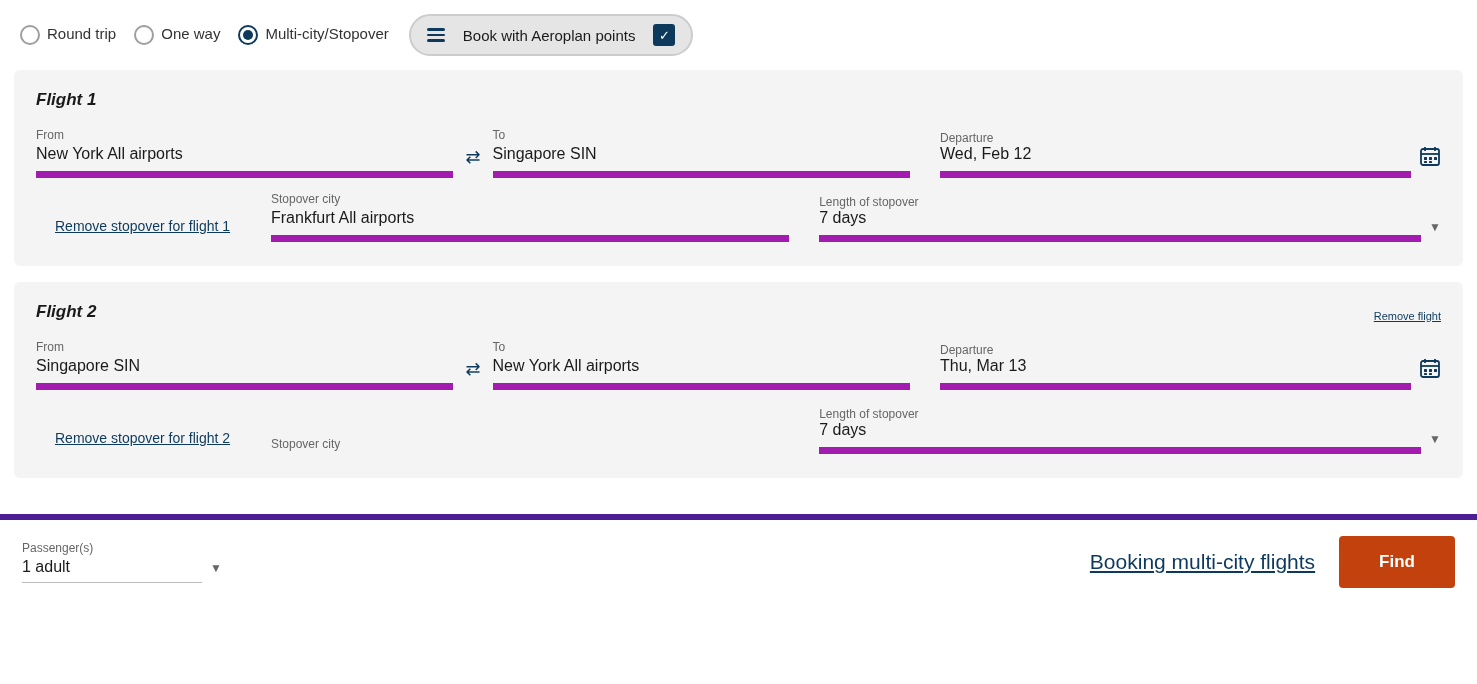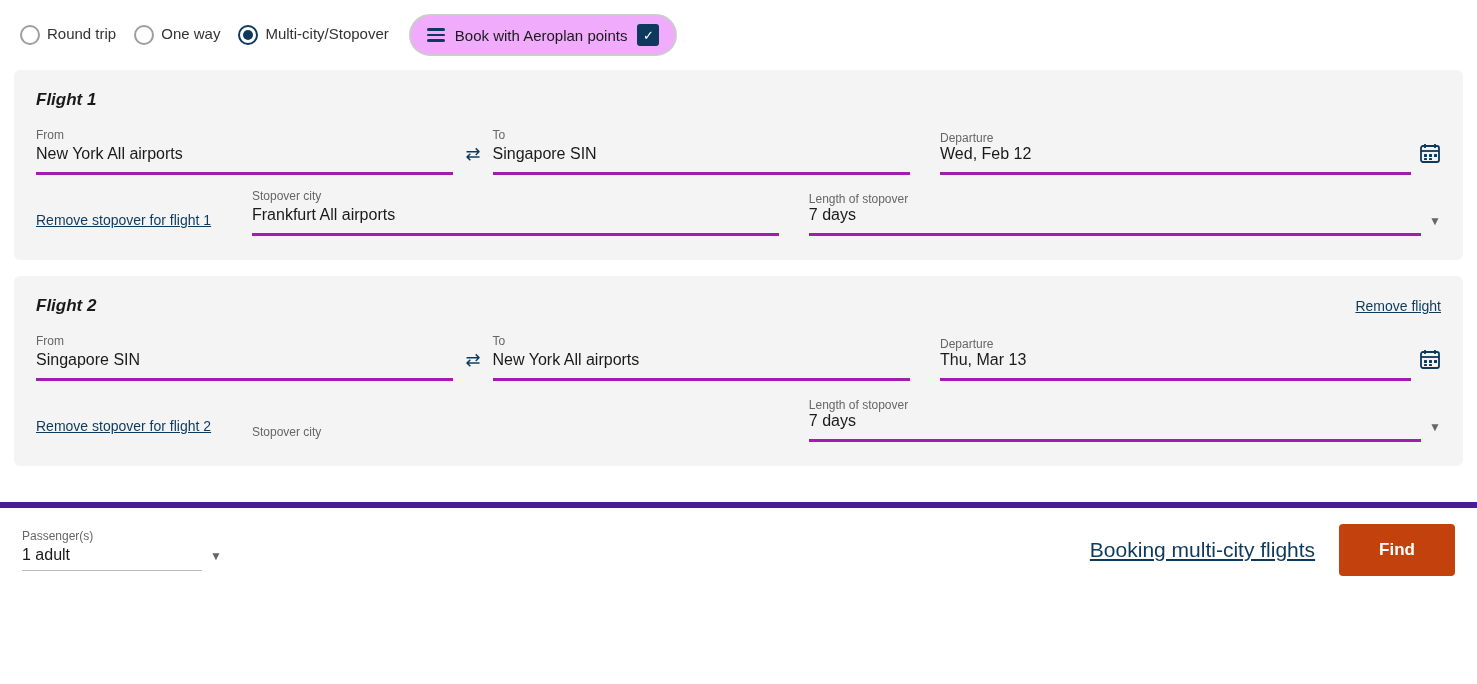--- a/index.html
+++ b/index.html
@@ -55,22 +55,22 @@
     }
 
     .radio-label {
       font-size: 15px;
       color: #333;
     }
 
     .aeroplan-btn {
       display: flex;
       align-items: center;
-      gap: 10px;
-      background: #f0abfc;
+      gap: 18px;
+      background: #e5e5e5;
       border: 2px solid #ccc;
       border-radius: 25px;
       padding: 8px 16px;
       cursor: pointer;
       font-size: 15px;
       color: #1a1a1a;
     }
 
     .aeroplan-btn .lines-icon {
       display: flex;
@@ -113,25 +113,25 @@
     .flight-title {
       font-size: 17px;
       font-weight: 700;
       margin-bottom: 18px;
       color: #1a1a1a;
       font-style: italic;
     }
 
     .remove-flight-link {
       position: absolute;
-      top: 22px;
+      top: 28px;
       right: 22px;
       color: #0d3a5c;
       text-decoration: underline;
-      font-size: 14px;
+      font-size: 11px;
       cursor: pointer;
     }
 
     .flight-row {
       display: flex;
       align-items: flex-end;
       gap: 0;
       margin-bottom: 6px;
     }
 
@@ -144,21 +144,21 @@
     .field-label {
       font-size: 12px;
       color: #666;
       margin-bottom: 3px;
     }
 
     .field-value {
       font-size: 16px;
       color: #1a1a1a;
       padding-bottom: 8px;
-      border-bottom: 3px solid #a21caf;
+      border-bottom: 7px solid #a21caf;
       min-height: 30px;
     }
 
     .swap-icon {
       display: flex;
       align-items: center;
       justify-content: center;
       padding: 0 12px 10px 12px;
       color: #0d3a5c;
       font-size: 18px;
@@ -189,20 +189,21 @@
     }
 
     .remove-stopover-link {
       color: #0d3a5c;
       text-decoration: underline;
       font-size: 14px;
       cursor: pointer;
       padding-bottom: 8px;
       white-space: nowrap;
       flex: 0 0 200px;
+      margin-left: 19px;
     }
 
     .stopover-city-group {
       flex: 1;
       margin-left: 16px;
     }
 
     .length-group {
       flex: 1.2;
       display: flex;

